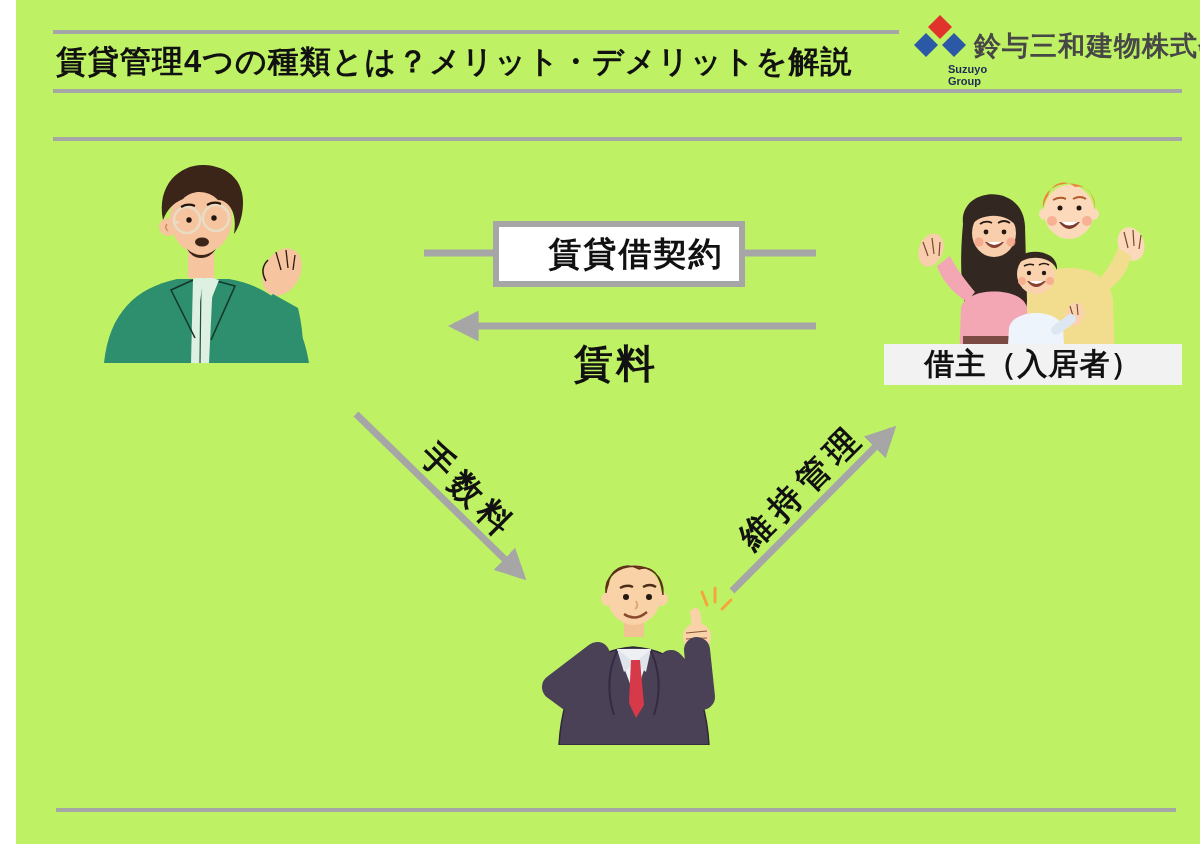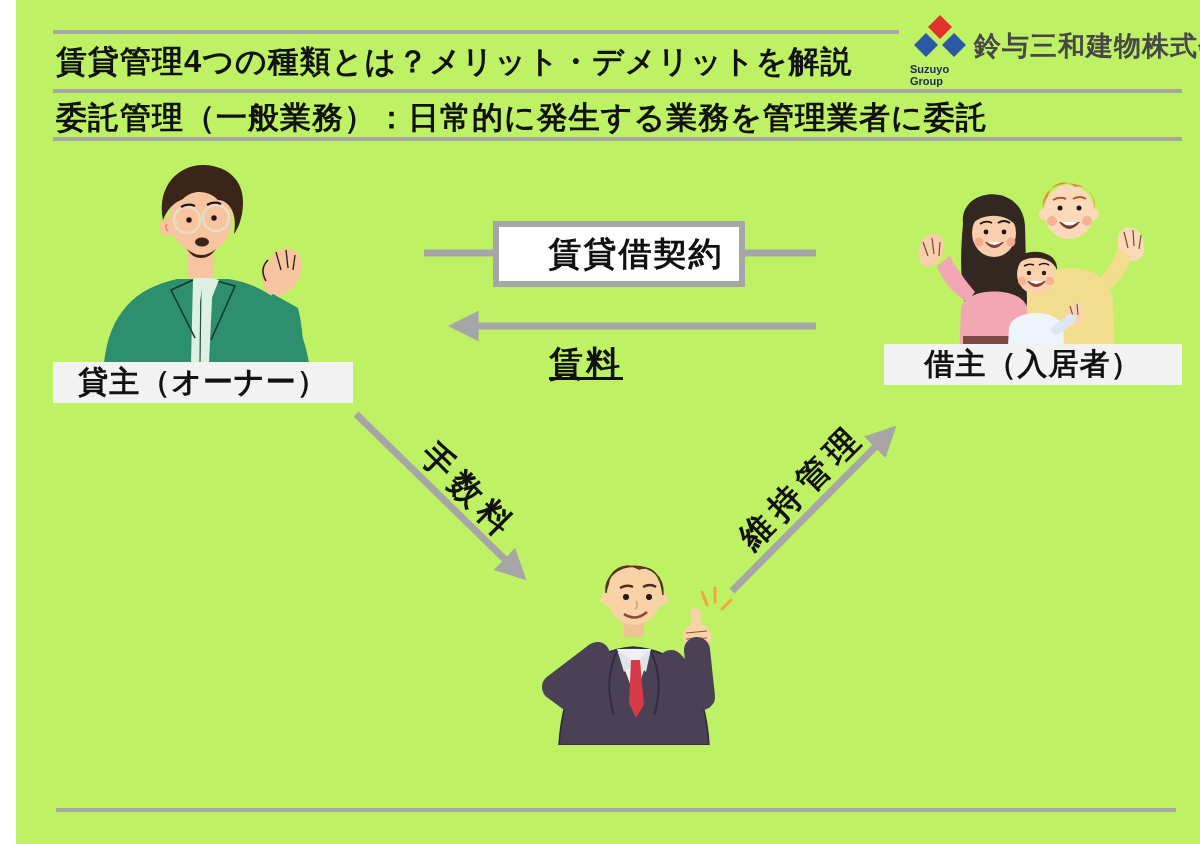--- a/index.html
+++ b/index.html
@@ -9,31 +9,31 @@
   .rule{position:absolute;height:4px;background:#a6a6a6;}
   .rule-top{left:37px;top:30px;width:846px;}
   .rule-mid{left:37px;top:89px;width:1129px;}
   .rule-sub{left:37px;top:137px;width:1129px;}
   .rule-bottom{left:40px;top:808px;width:1120px;}
 
   .title{position:absolute;left:40px;top:41px;font-size:31px;font-weight:bold;letter-spacing:1px;white-space:nowrap;}
   .subtitle{position:absolute;left:40px;top:97px;font-size:31px;font-weight:bold;letter-spacing:1px;white-space:nowrap;}
 
   .logo-diamonds{position:absolute;left:897px;top:15px;}
-  .logo-group{position:absolute;left:894px;top:64px;font-size:11px;font-weight:bold;color:#1e2a56;line-height:1.05;}
+  .logo-group{position:absolute;left:932px;top:64px;font-size:11px;font-weight:bold;color:#1e2a56;line-height:1.05;}
   .logo-company{position:absolute;left:958px;top:28px;font-size:27px;font-weight:bold;color:#474747;letter-spacing:1px;white-space:nowrap;}
 
   .arrow-layer{position:absolute;left:0;top:0;width:1200px;height:844px;pointer-events:none;}
 
   .contract-box{position:absolute;left:477px;top:221px;width:252px;height:66px;box-sizing:border-box;
     border:6px solid #a6a6a6;background:#fff;display:flex;align-items:center;justify-content:center;
     font-size:33px;font-weight:bold;letter-spacing:2px;padding-left:34px;}
 
-  .rent-label{position:absolute;left:570px;top:364px;transform:translate(-50%,-50%);
-    font-size:34px;font-weight:bold;letter-spacing:3px;text-decoration:underline;}
+  .rent-label{position:absolute;left:600px;top:364px;transform:translate(-50%,-50%);
+    font-size:39px;font-weight:bold;letter-spacing:3px;}
   .rot-label{position:absolute;font-size:33px;font-weight:bold;white-space:nowrap;letter-spacing:7px;}
   .fee-label{left:452px;top:492px;transform:translate(-50%,-50%) rotate(45deg);}
   .maint-label{left:786px;top:487px;transform:translate(-50%,-50%) rotate(-45deg);}
 
   .actor-label{position:absolute;background:#f2f2f2;display:flex;align-items:center;justify-content:center;
     font-weight:bold;font-size:30px;letter-spacing:1px;}
   .owner-label{left:37px;top:362px;width:300px;height:41px;}
   .tenant-label{left:868px;top:344px;width:298px;height:41px;}
   .manager-label{left:467px;top:744px;width:302px;height:47px;font-size:31px;}
 
@@ -46,21 +46,20 @@
 <body>
 
 <div class="page">
 
   <div class="rule rule-top"></div>
   <div class="rule rule-mid"></div>
   <div class="rule rule-sub"></div>
   <div class="rule rule-bottom"></div>
 
   <div class="title">賃貸管理4つの種類とは？メリット・デメリットを解説</div>
-  <div class="subtitle">委託管理（一般業務）：日常的に発生する業務を管理業者に委託</div>
 
   <svg class="logo-diamonds" width="54" height="48" viewBox="0 0 54 48">
     <polygon points="27,0 39,12 27,24 15,12" fill="#e0332c"></polygon>
     <polygon points="13,18 25,30 13,42 1,30" fill="#2b59a5"></polygon>
     <polygon points="41,18 53,30 41,42 29,30" fill="#2b59a5"></polygon>
   </svg>
   <div class="logo-group">
     <div>Suzuyo</div>
     <div>Group</div>
   </div>
@@ -217,16 +216,15 @@
 
     <path d="M85,48 C81,14 145,10 142,50 C140,30 131,20 118,24 C103,16 89,25 87,40 C86,43 85,45 85,48 Z" fill="#8d4a27" stroke="#5c2f16" stroke-width="1.4"></path>
 
     <path d="M99,43 Q106,39 112,42 M122,42 Q129,38 135,42" stroke="#4a2c18" stroke-width="2.4" fill="none"></path>
     <circle cx="105" cy="52" r="3" fill="#241812"></circle>
     <circle cx="128" cy="52" r="3" fill="#241812"></circle>
     <path d="M115,56 Q118,62 114,64" stroke="#d8a070" stroke-width="1.6" fill="none"></path>
     <path d="M103,69 Q114,77 126,67" stroke="#8a4a30" stroke-width="2.4" fill="none"></path>
   </svg>
 
-  <div class="actor-label owner-label">貸主（オーナー）</div>
   <div class="actor-label tenant-label">借主（入居者）</div>
 
 </div>
 
 </body></html>

